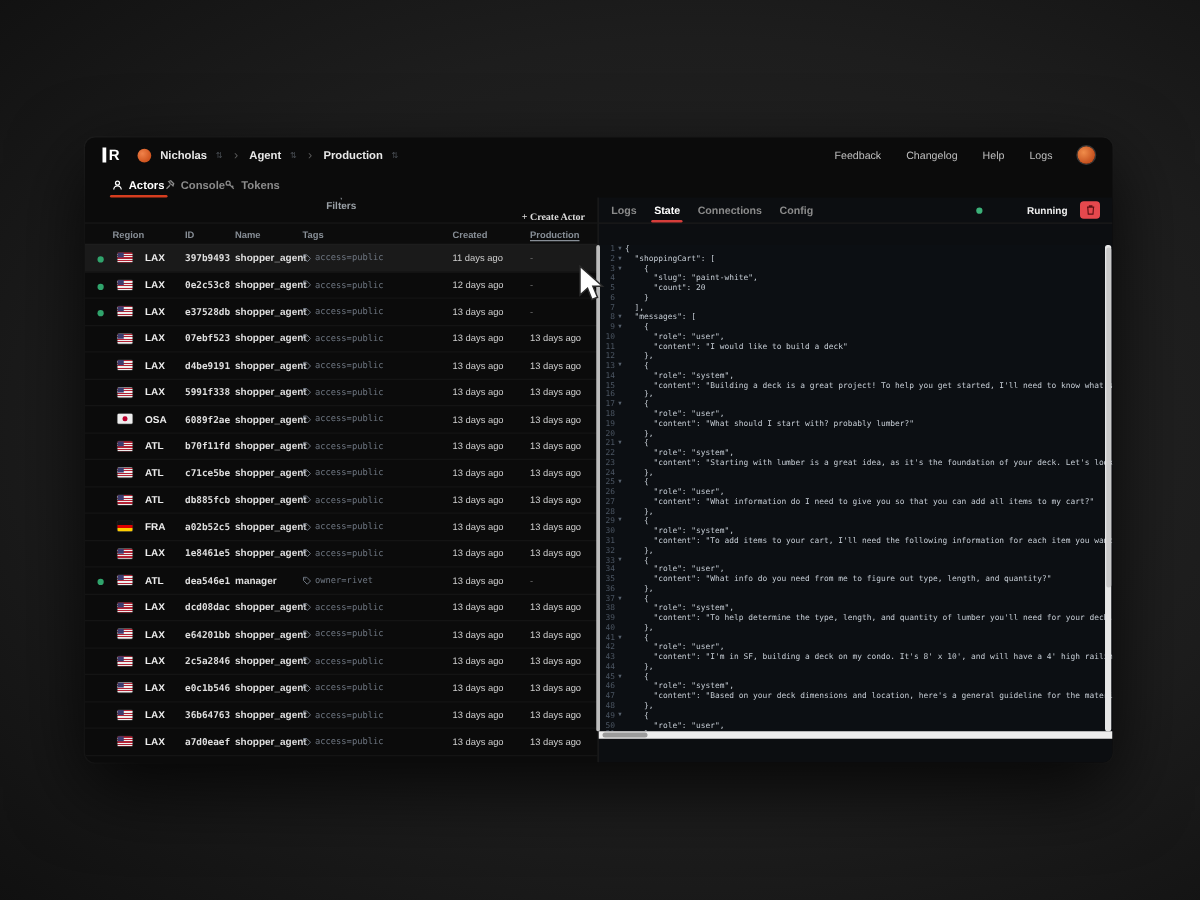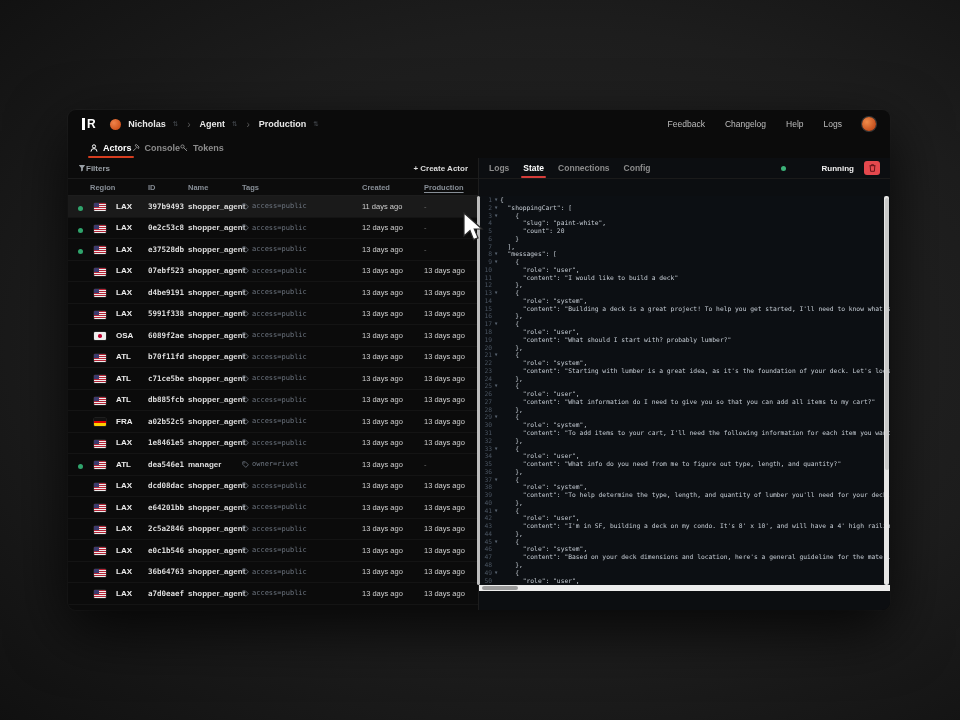--- a/index.html
+++ b/index.html
@@ -36,23 +36,23 @@
   .tab.active::after { content:""; position:absolute; left:-2px; right:-2px; bottom:0;
     height:2px; background:#d63d1f; border-radius:1px; }
   .tab svg { flex:none; }
 
   
   .left-panel { position:absolute; left:0; top:48px; width:410px; bottom:0; }
   .right-panel { position:absolute; left:410px; top:48px; right:0; bottom:0;
     border-left:1px solid #1d1d1d; background:#0c0e11; }
 
   .filterbar { height:21px; display:flex; align-items:center; gap:0; padding:0 10px;
-    border-bottom:1px solid #1b1b1b; }
+    border-bottom:1px solid #1b1b1b;flex-direction:column; }
   .filter-label { color:#9aa0a6; font-size:8px; font-weight:600; }
-  .create-actor { margin-left:auto; color:#dcdcdc; font-size:8px; font-weight:600; }
+  .create-actor { margin-left:auto; color:#dcdcdc; font-size:8px; font-weight:600;font-family:Liberation Serif, serif; }
 
   .tgrid { display:grid; grid-template-columns:12px 18px 28px 36px 50px 1fr 58px 44px;
     column-gap:4px; align-items:center; padding:0 10px; }
   .table-header { height:17px; border-bottom:1px solid #1d1d1d; background:#0c0c0c; }
   .th { color:#878e96; font-size:7.5px; font-weight:700; }
   .th-region { grid-column:1 / 4; padding-left:12px; }
   .th-destroyed u { text-decoration:underline; text-underline-offset:1.5px; }
 
   .trow { height:21.5px; border-bottom:1px solid #141414; }
   .trow.selected { background:#1a1a1a; }

